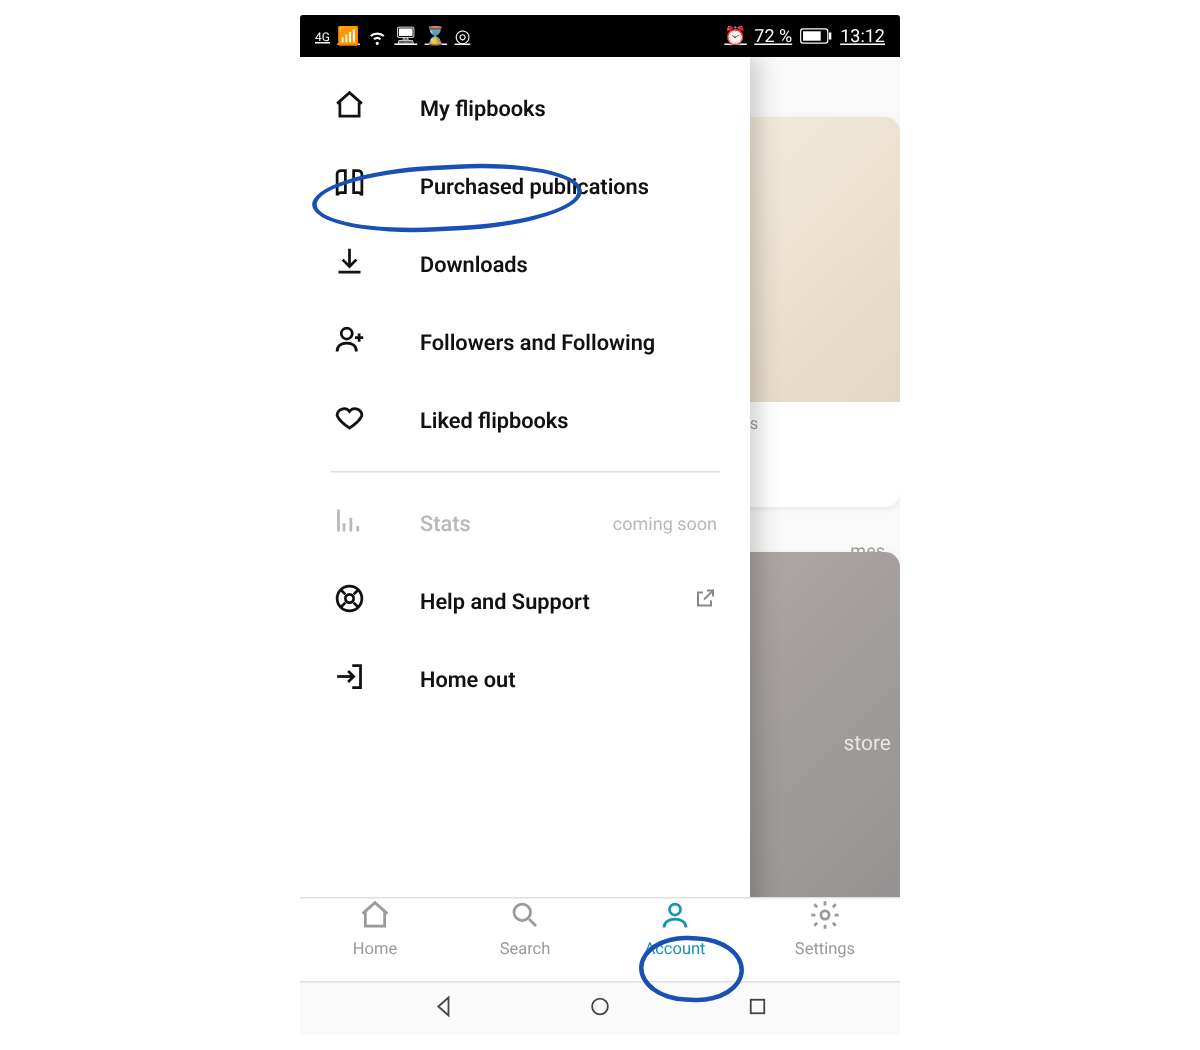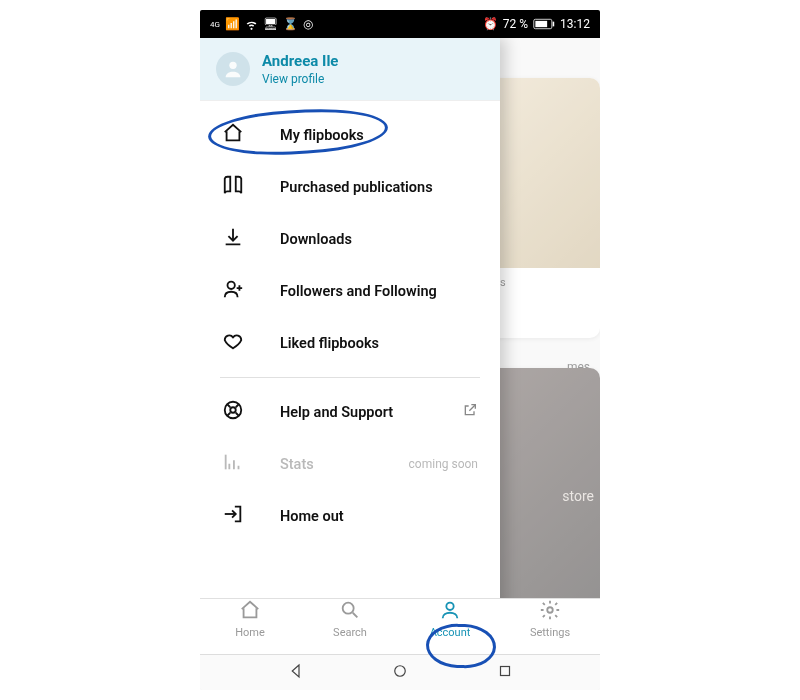--- a/index.html
+++ b/index.html
@@ -24,21 +24,21 @@
   .status-bar {
     height: 28px;
     background: #000;
     color: #fff;
     display: flex;
     justify-content: space-between;
     align-items: center;
     padding: 0 10px;
     font-size: 12px;
   }
-  .status-left, .status-right { display: flex; align-items: center; gap: 5px; }
+  .status-left, .status-right { display: flex; align-items: center; gap: 5px; text-decoration: underline; }
   .status-left span, .status-right span { display:inline-flex; align-items:center; }
   
   .app-body {
     position: absolute;
     top: 28px; left: 0; right: 0; bottom: 56px;
     background: #f2f2f2;
   }
   .bg-card {
     position: absolute;
     background: #fff;
@@ -171,32 +171,20 @@
     <div style="position:absolute; top:322px; right:10px; font-size:12px;color:#222;">mes</div>
     <div class="bg-card bg-card2">
       <div class="img">
           <div class="txt">store</div>
         </div>
     </div>
     <div class="dim-overlay"></div>
   </div>
 
   <div class="drawer">
-    <div class="profile">
-      <div class="avatar">
-        <svg viewBox="0 0 24 24">
-            <circle cx="12" cy="8" r="4"></circle>
-            <path d="M4 21c0-4 4-6 8-6s8 2 8 6"></path>
-          </svg>
-      </div>
-      <div class="profile-text">
-        <div class="name">Andreea Ile</div>
-        <div class="view">View profile</div>
-      </div>
-    </div>
 
     <div class="menu">
       <div class="menu-item">
         <span>
           <svg viewBox="0 0 24 24">
               <path d="M3 11l9-8 9 8"></path>
               <path d="M5 10v10h14V10"></path>
             </svg>
         </span>
         <span>My flipbooks</span>
@@ -233,46 +221,46 @@
         <span>
           <svg viewBox="0 0 24 24">
               <path d="M12 20s-7-4.5-9-9a5 5 0 019-3 5 5 0 019 3c-2 4.5-9 9-9 9z"></path>
             </svg>
         </span>
         <span>Liked flipbooks</span>
       </div>
 
       <hr>
 
+      <div class="menu-item disabled">
+        <span>
+          <svg viewBox="0 0 24 24">
+              <path d="M4 20V4"></path>
+              <path d="M8 20v-6M13 20v-10M18 20v-4"></path>
+            </svg>
+        </span>
+        <span>Stats</span>
+        <span class="trail">coming soon</span>
+      </div>
       <div class="menu-item">
         <span>
           <svg viewBox="0 0 24 24">
               <circle cx="12" cy="12" r="9"></circle>
               <circle cx="12" cy="12" r="3"></circle>
               <path d="M6 6l3 3M18 6l-3 3M6 18l3-3M18 18l-3-3"></path>
             </svg>
         </span>
         <span>Help and Support</span>
         <span class="ext">
           <svg viewBox="0 0 24 24">
               <path d="M14 4h6v6"></path>
               <path d="M20 4l-9 9"></path>
               <path d="M18 14v5H5V6h5"></path>
             </svg>
         </span>
-      </div>
-      <div class="menu-item disabled">
-        <span>
-          <svg viewBox="0 0 24 24">
-              <path d="M4 20V4"></path>
-              <path d="M8 20v-6M13 20v-10M18 20v-4"></path>
-            </svg>
-        </span>
-        <span>Stats</span>
-        <span class="trail">coming soon</span>
       </div>
       <div class="menu-item">
         <span>
           <svg viewBox="0 0 24 24">
               <path d="M14 4h6v16h-6"></path>
               <path d="M3 12h12"></path>
               <path d="M11 8l4 4-4 4"></path>
             </svg>
         </span>
         <span>Home out</span>

